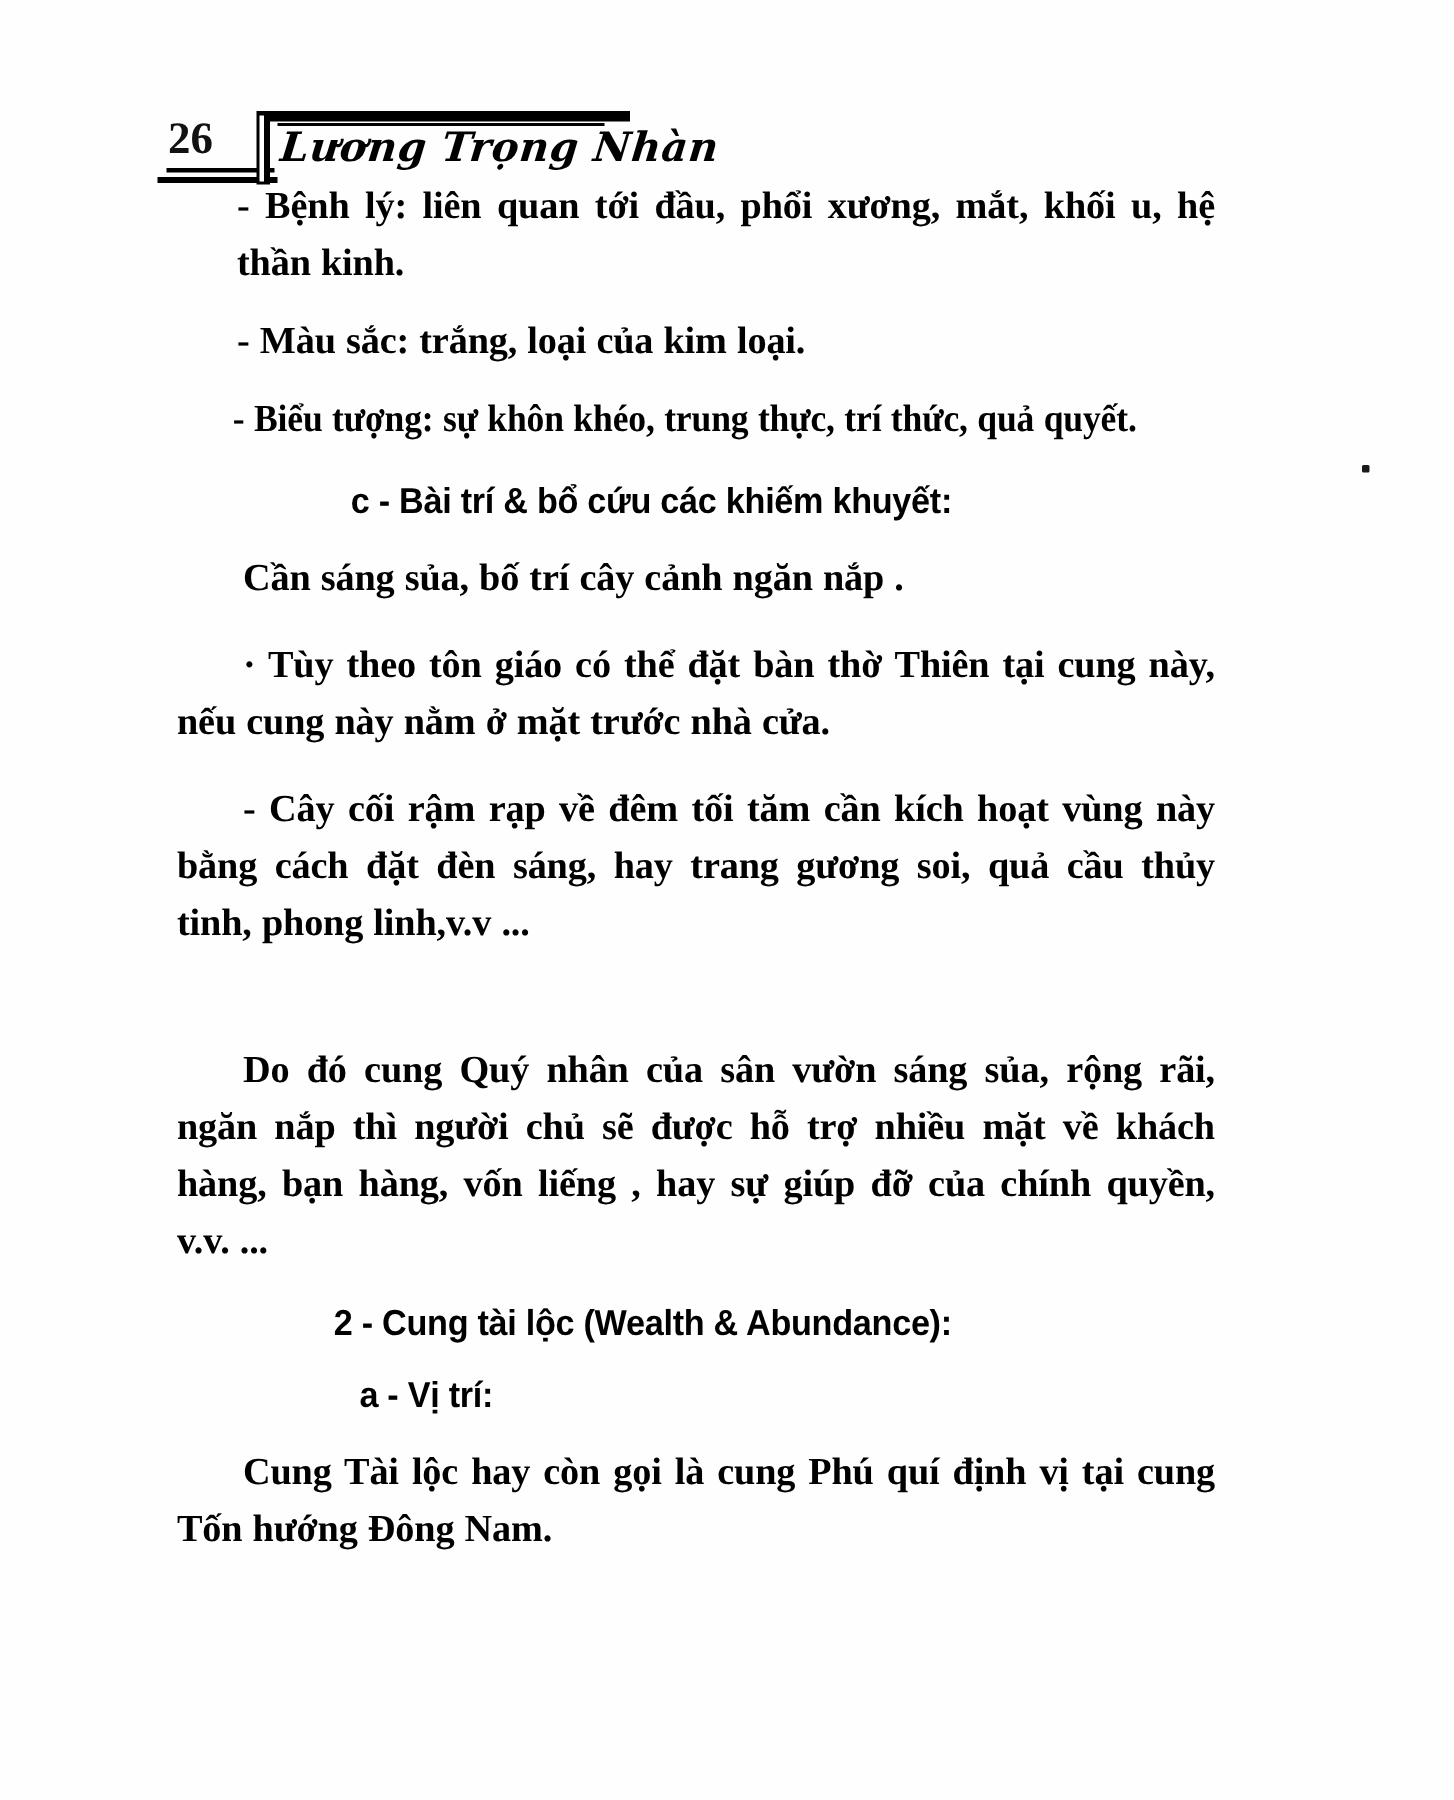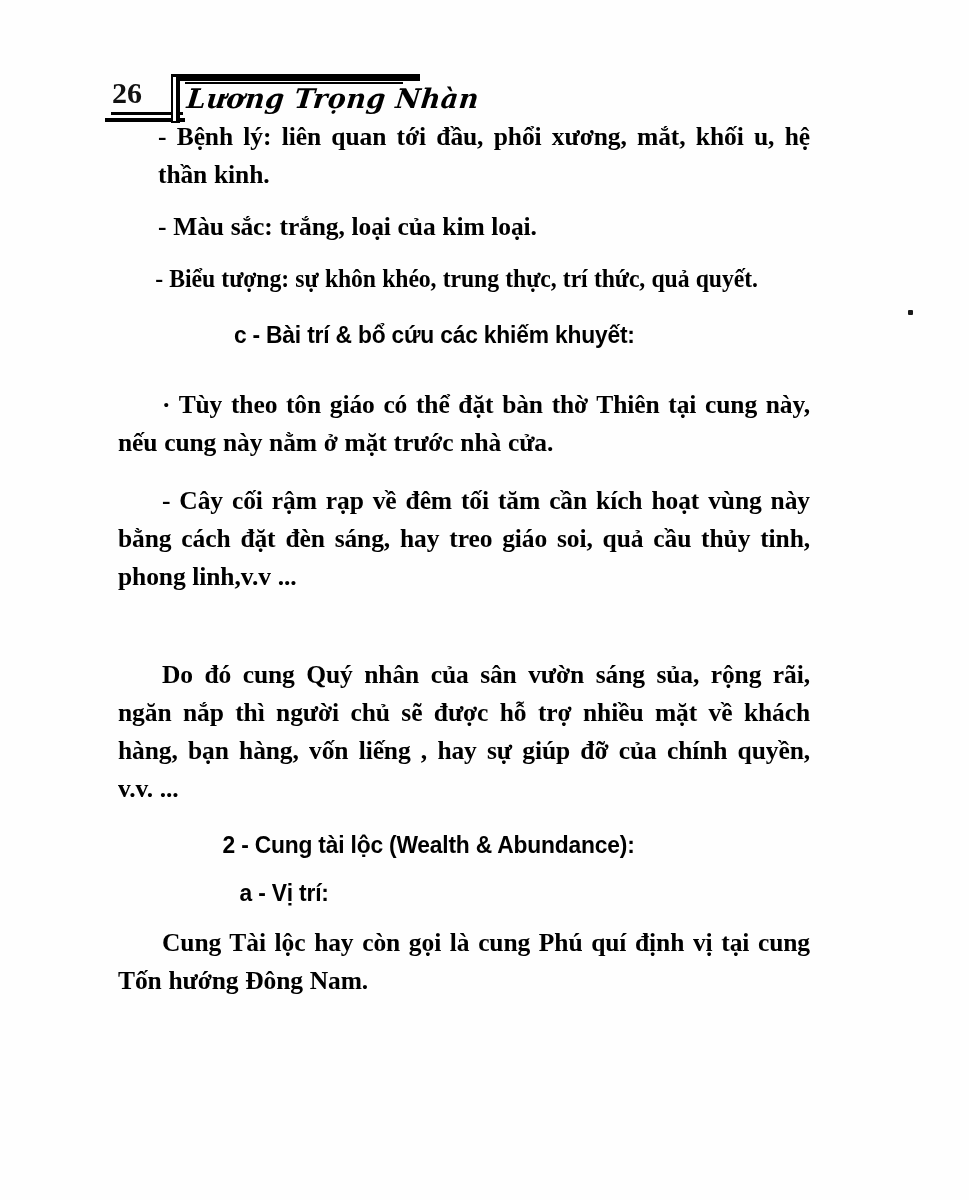--- a/index.html
+++ b/index.html
@@ -202,28 +202,29 @@
     <div class="sp-sm"></div>
 
     <p class="para indent-bullet condensed last-line-left">- Biểu tượng: sự khôn khéo, trung thực, trí thức, quả quyết.</p>
 
     <div class="sp-md"></div>
 
     <p class="heading h-c">c - Bài trí &amp; bổ cứu các khiếm khuyết:</p>
 
     <div class="sp-sm"></div>
 
+    <p class="para indent-first last-line-left">Cần sáng sủa, bố trí cây cảnh ngăn nắp .</p>
 
     <div class="sp-md"></div>
 
     <p class="para indent-first last-line-left">· Tùy theo tôn giáo có thể đặt bàn thờ Thiên tại cung này, nếu cung này nằm ở mặt trước nhà cửa.</p>
 
     <div class="sp-md"></div>
 
-    <p class="para indent-first last-line-left">- Cây cối rậm rạp về đêm tối tăm cần kích hoạt vùng này bằng cách đặt đèn sáng,  hay treo giáo soi, quả cầu thủy tinh, phong linh,v.v ...</p>
+    <p class="para indent-first last-line-left">- Cây cối rậm rạp về đêm tối tăm cần kích hoạt vùng này bằng cách đặt đèn sáng,  hay trang gương soi, quả cầu thủy tinh, phong linh,v.v ...</p>
 
     <div class="sp-md"></div>
 
 
     <div class="sp-md"></div>
 
 
     <div class="sp-md"></div>
 
     <p class="para indent-first last-line-left">Do đó cung Quý nhân của sân vườn sáng sủa, rộng rãi, ngăn nắp thì người chủ sẽ được hỗ trợ nhiều mặt về khách hàng, bạn hàng, vốn liếng , hay sự giúp đỡ của chính quyền, v.v. ...</p>

